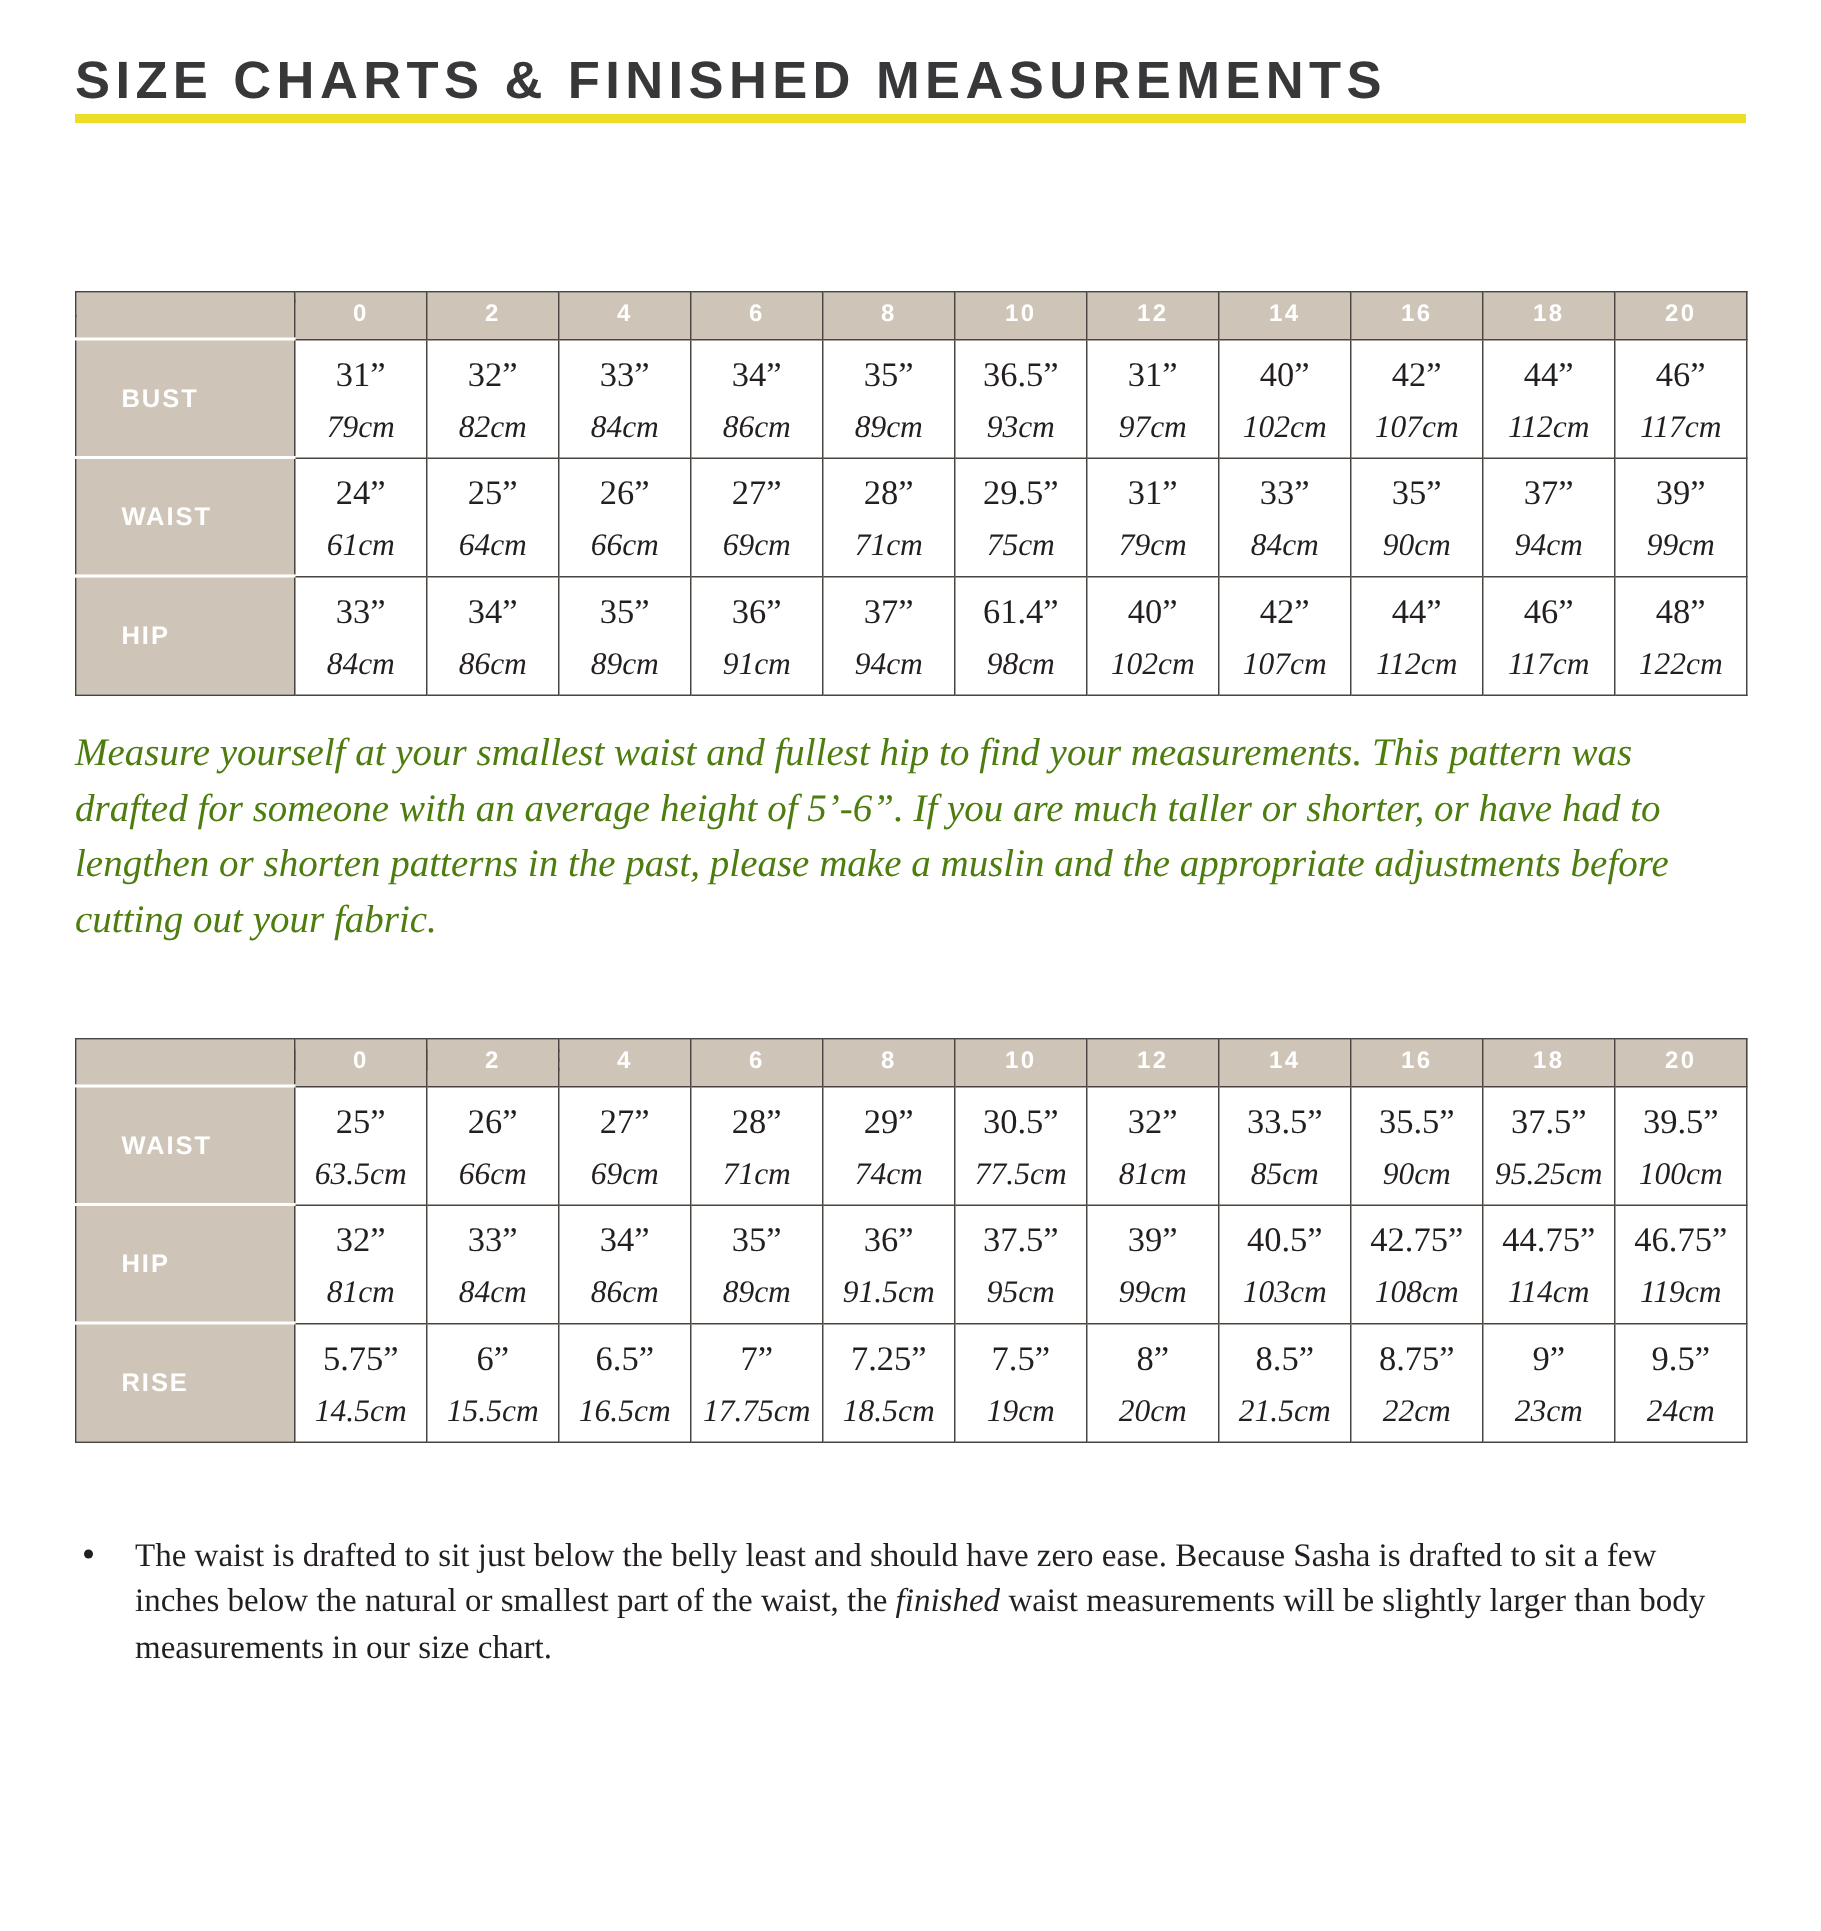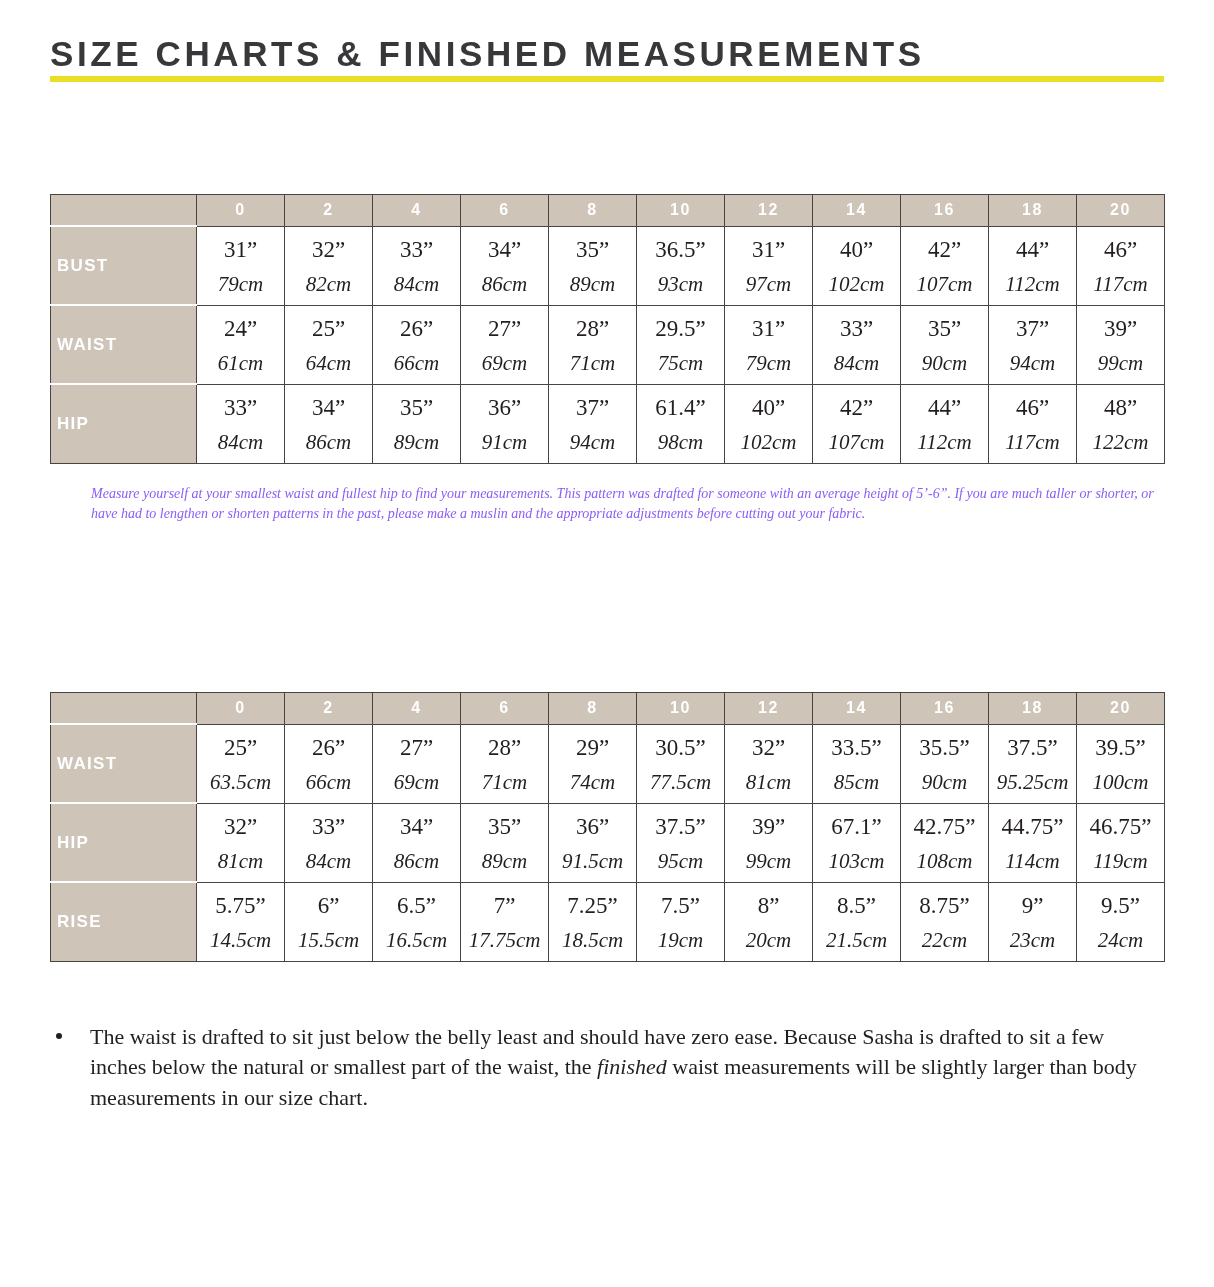--- a/index.html
+++ b/index.html
@@ -92,21 +92,21 @@
   }
 
   
   .chart-table td.row-label {
     background: #cec5b8;
     color: #ffffff;
     font-size: 17px;
     font-weight: bold;
     letter-spacing: 1.3px;
     text-align: left;
-    padding-left: 6px;
+    padding-left: 30px;
     border-top: 2px solid #ffffff;
     border-bottom: 2px solid #ffffff;
     border-left: 1.6px solid #4a4440;
     border-right: 1.6px solid #4a4440;
   }
   .chart-table tbody tr:last-child td.row-label {
     border-bottom: 1.6px solid #4a4440;
   }
 
   
@@ -131,24 +131,23 @@
   }
 
   
   .note-paragraph {
     position: absolute;
     left: 50px;
     top: 484px;
     width: 1090px;
     font-family: "Liberation Serif", serif;
     font-style: italic;
-    font-size: 14px;
+    font-size: 26px;
     line-height: 1.42;
-    color: #8b5cf6;
-    margin-left: 41px;
+    color: #4d7c0f;
   }
 
   
   .bullet-list {
     position: absolute;
     left: 50px;
     top: 1022px;
     width: 1105px;
     margin: 0;
     padding: 0;
@@ -468,21 +467,21 @@
           </td>
           <td class="data-cell">
             <span class="inch">37.5”</span>
             <span class="cm">95cm</span>
           </td>
           <td class="data-cell">
             <span class="inch">39”</span>
             <span class="cm">99cm</span>
           </td>
           <td class="data-cell">
-            <span class="inch">67.1”</span>
+            <span class="inch">40.5”</span>
             <span class="cm">103cm</span>
           </td>
           <td class="data-cell">
             <span class="inch">42.75”</span>
             <span class="cm">108cm</span>
           </td>
           <td class="data-cell">
             <span class="inch">44.75”</span>
             <span class="cm">114cm</span>
           </td>

